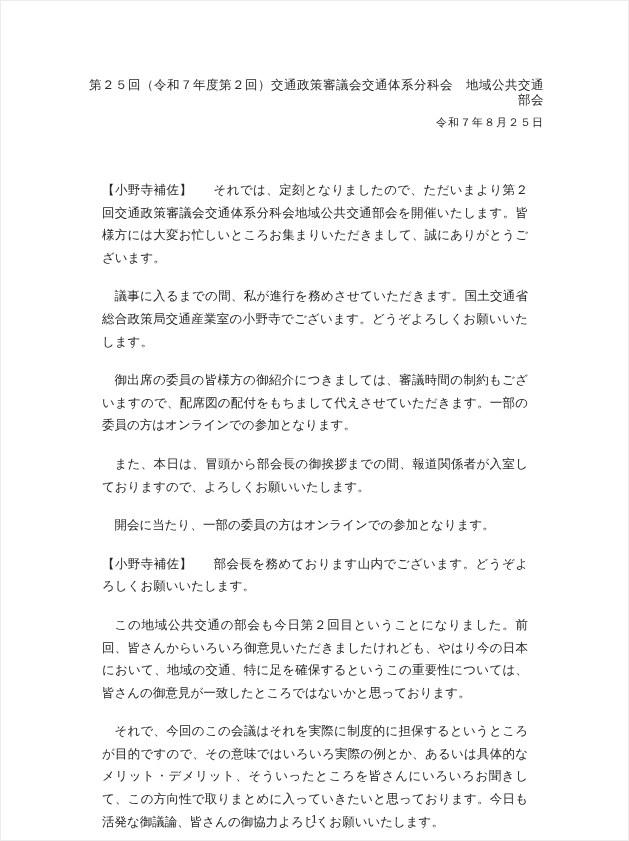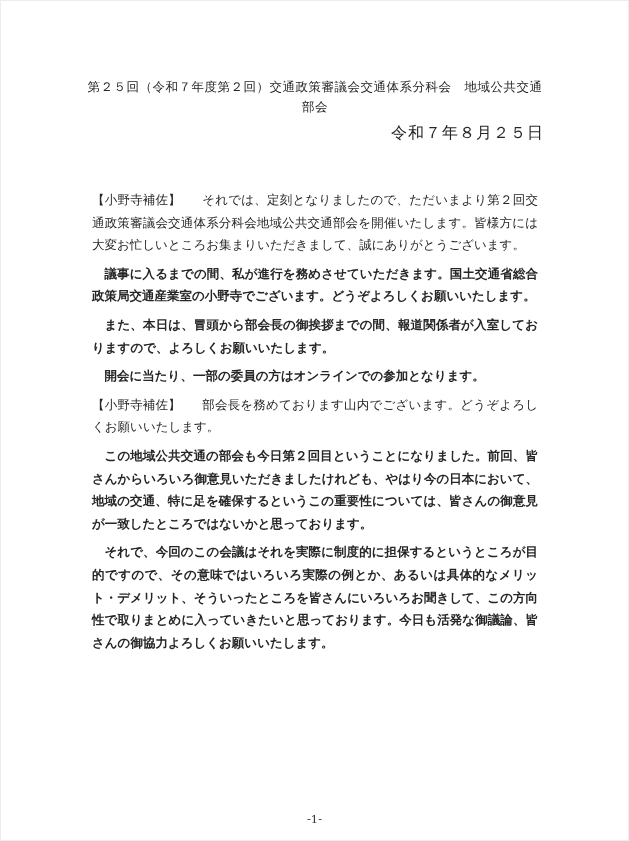--- a/index.html
+++ b/index.html
@@ -14,45 +14,44 @@
     box-sizing: border-box;
     background: #ffffff;
     border: 1px solid #ececec;
     padding: 76px 84px 0 85px;
     font-family: "DejaVu Serif", "Liberation Serif", serif;
     color: #262626;
     overflow: hidden;
   }
   .doc-title {
     font-size: 12.5px;
-    line-height: 20px;
-    text-align: center;
+    line-height: 15px;
+    text-align: right;
     letter-spacing: 0.5px;
   }
   .doc-date {
-    font-size: 16px;
+    font-size: 11px;
     line-height: 16px;
     text-align: right;
     margin-top: 8px;
     letter-spacing: 1px;
   }
   .transcript {
     margin-top: 48px;
   }
   .transcript p {
-    margin: 6px;
+    margin: 16px;
     font-size: 12.5px;
     line-height: 22.6px;
     text-align: justify;
     text-justify: inter-ideograph;
     word-break: break-all;
   }
   .transcript p.continuation {
     text-indent: 1em;
-    font-weight: bold;
   }
   .transcript p.stage {
     text-align: center;
     text-indent: 0;
   }
   .speaker {
     margin-right: 1.7em;
   }
   .page-number {
     position: absolute;
@@ -67,20 +66,21 @@
 </style>
 </head>
 <body>
 
 <div class="page">
   <div class="doc-title">第２５回（令和７年度第２回）交通政策審議会交通体系分科会　地域公共交通部会</div>
   <div class="doc-date">令和７年８月２５日</div>
   <div class="transcript">
       <p><span class="speaker">【小野寺補佐】</span><span>それでは、定刻となりましたので、ただいまより第２回交通政策審議会交通体系分科会地域公共交通部会を開催いたします。皆様方には大変お忙しいところお集まりいただきまして、誠にありがとうございます。</span></p>
       <p class="continuation"><span>議事に入るまでの間、私が進行を務めさせていただきます。国土交通省総合政策局交通産業室の小野寺でございます。どうぞよろしくお願いいたします。</span></p>
+      <p class="continuation"><span>御出席の委員の皆様方の御紹介につきましては、審議時間の制約もございますので、配席図の配付をもちまして代えさせていただきます。一部の委員の方はオンラインでの参加となります。</span></p>
       <p class="continuation"><span>また、本日は、冒頭から部会長の御挨拶までの間、報道関係者が入室しておりますので、よろしくお願いいたします。</span></p>
       <p class="continuation"><span>開会に当たり、一部の委員の方はオンラインでの参加となります。</span></p>
       <p><span class="speaker">【小野寺補佐】</span><span>部会長を務めております山内でございます。どうぞよろしくお願いいたします。</span></p>
       <p class="continuation"><span>この地域公共交通の部会も今日第２回目ということになりました。前回、皆さんからいろいろ御意見いただきましたけれども、やはり今の日本において、地域の交通、特に足を確保するというこの重要性については、皆さんの御意見が一致したところではないかと思っております。</span></p>
       <p class="continuation"><span>それで、今回のこの会議はそれを実際に制度的に担保するというところが目的ですので、その意味ではいろいろ実際の例とか、あるいは具体的なメリット・デメリット、そういったところを皆さんにいろいろお聞きして、この方向性で取りまとめに入っていきたいと思っております。今日も活発な御議論、皆さんの御協力よろしくお願いいたします。</span></p>
     </div>
   <div class="page-number">-1-</div>
 </div>
 
 </body></html>

